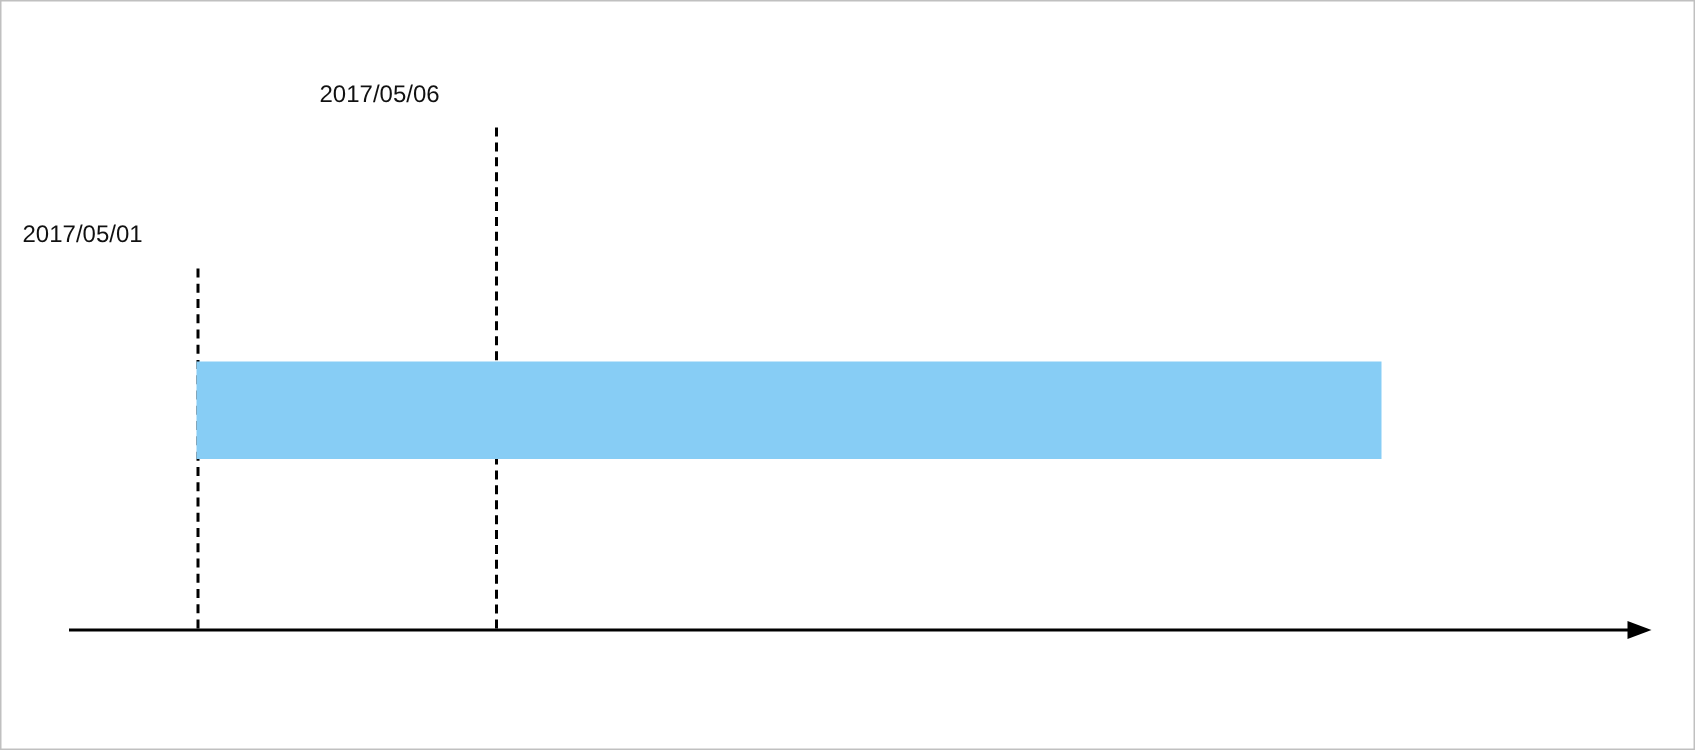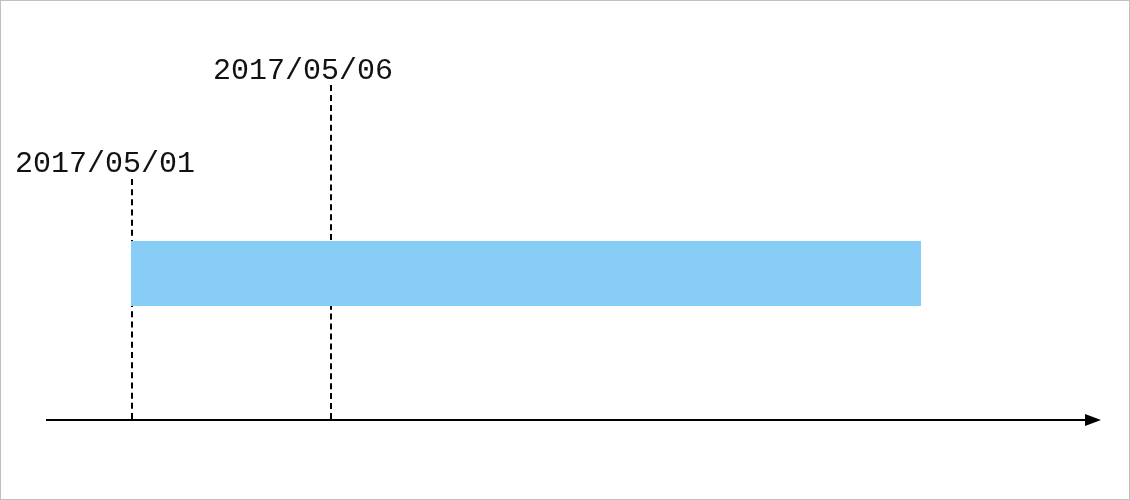--- a/index.html
+++ b/index.html
@@ -14,23 +14,22 @@
   .frame {
     box-sizing: border-box;
     width: 1130px;
     height: 500px;
     border: 1px solid #c0c0c0;
     position: relative;
     background: #fff;
   }
   .label {
     position: absolute;
-    font-size: 30px;
+    font-size: 16px;
     line-height: 1;
-    font-family: Liberation Mono, monospace;
   }
   .vdash {
     position: absolute;
     width: 0;
     border-left: 2px dashed #000;
   }
   .bar {
     position: absolute;
     background: #87cdf5;
   }

